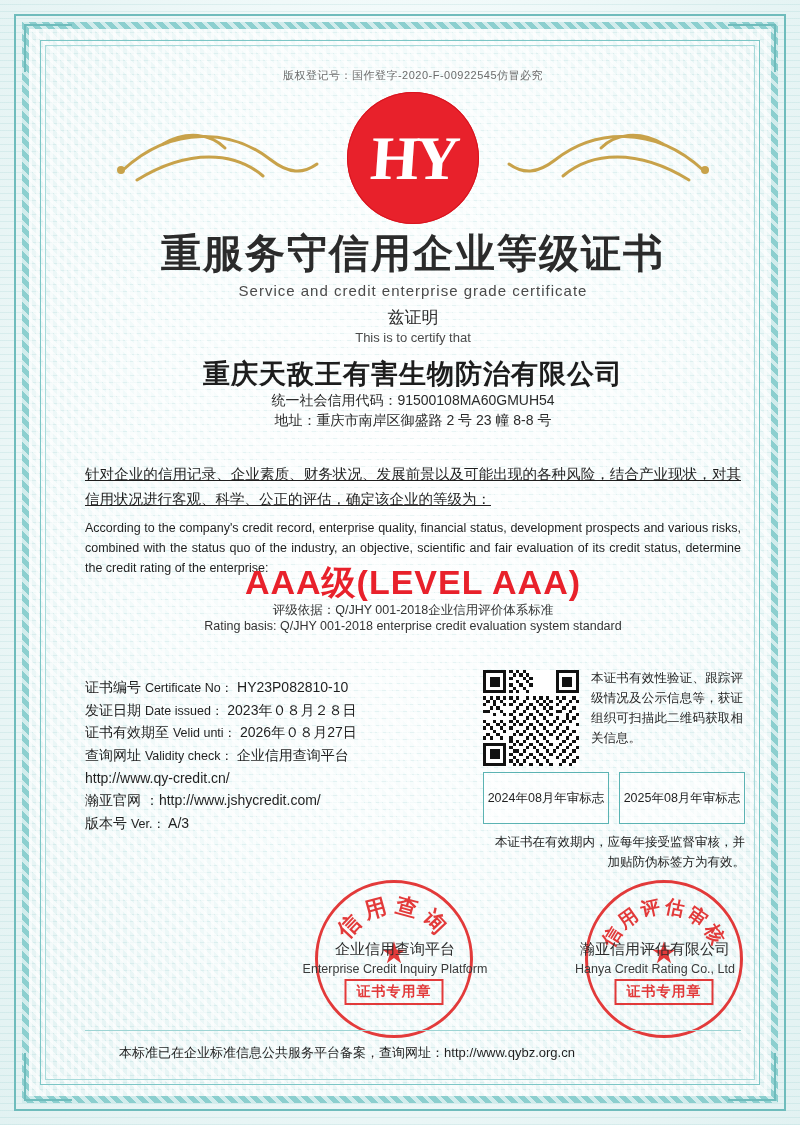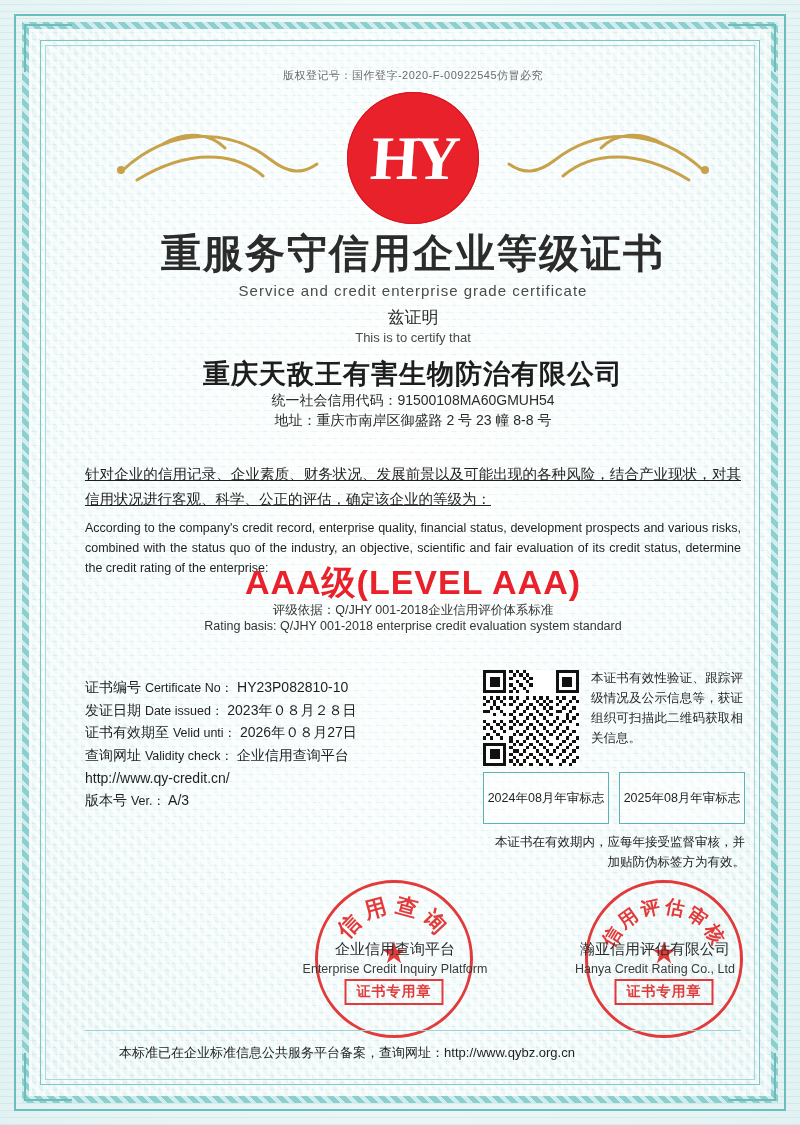--- a/index.html
+++ b/index.html
@@ -268,20 +268,24 @@
         <span class="lab-en">Velid unti：</span>
         <span class="val">2026年０８月27日</span>
       </div>
       <div class="row">
         <span class="lab-cn">查询网址</span>
         <span class="lab-en">Validity check：</span>
         <span class="val">企业信用查询平台</span>
       </div>
       <div class="row">
         <span class="val">http://www.qy-credit.cn/</span>
+      </div>
+      <div class="row">
+        <span class="lab-cn">瀚亚官网</span>
+        <span class="val">：http://www.jshycredit.com/</span>
       </div>
       <div class="row">
         <span class="lab-cn">版本号</span>
         <span class="lab-en">Ver.：</span>
         <span class="val">A/3</span>
       </div>
     </div>
 
     <div class="qr">
       <svg width="96" height="96" viewBox="0 0 29 29" shape-rendering="crispEdges">

